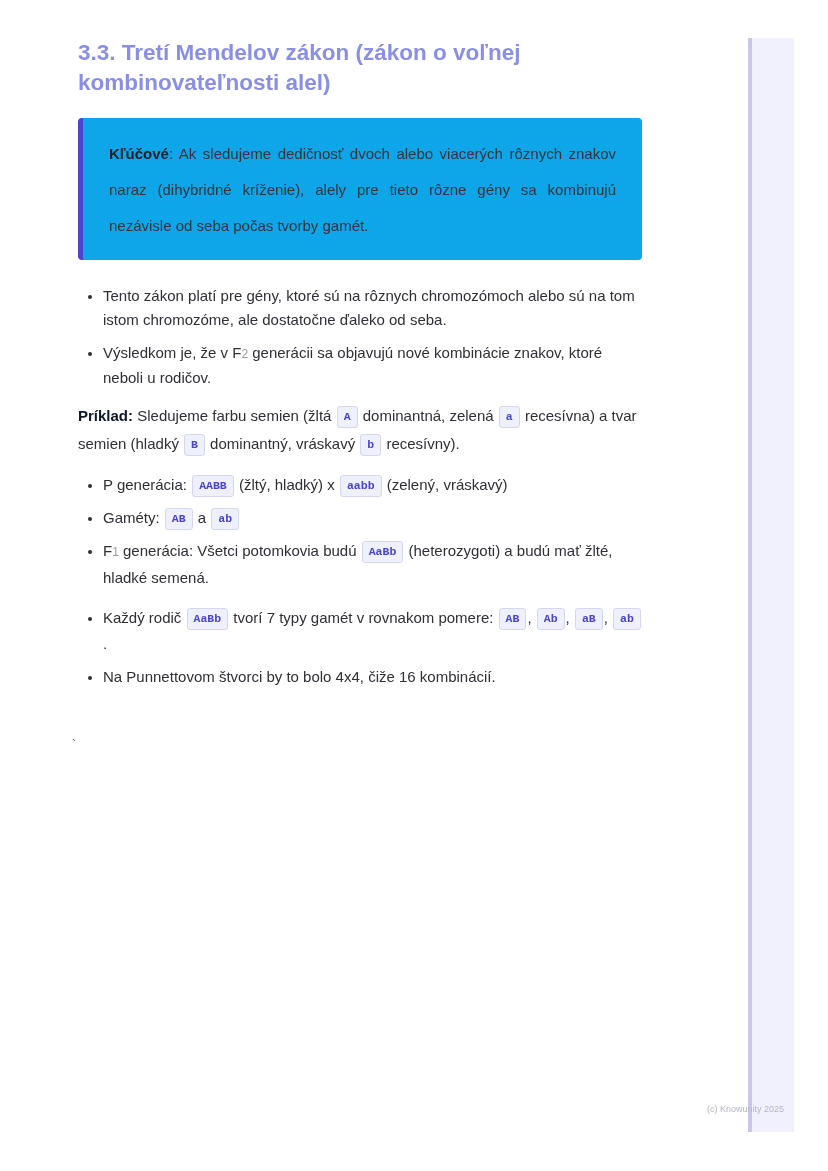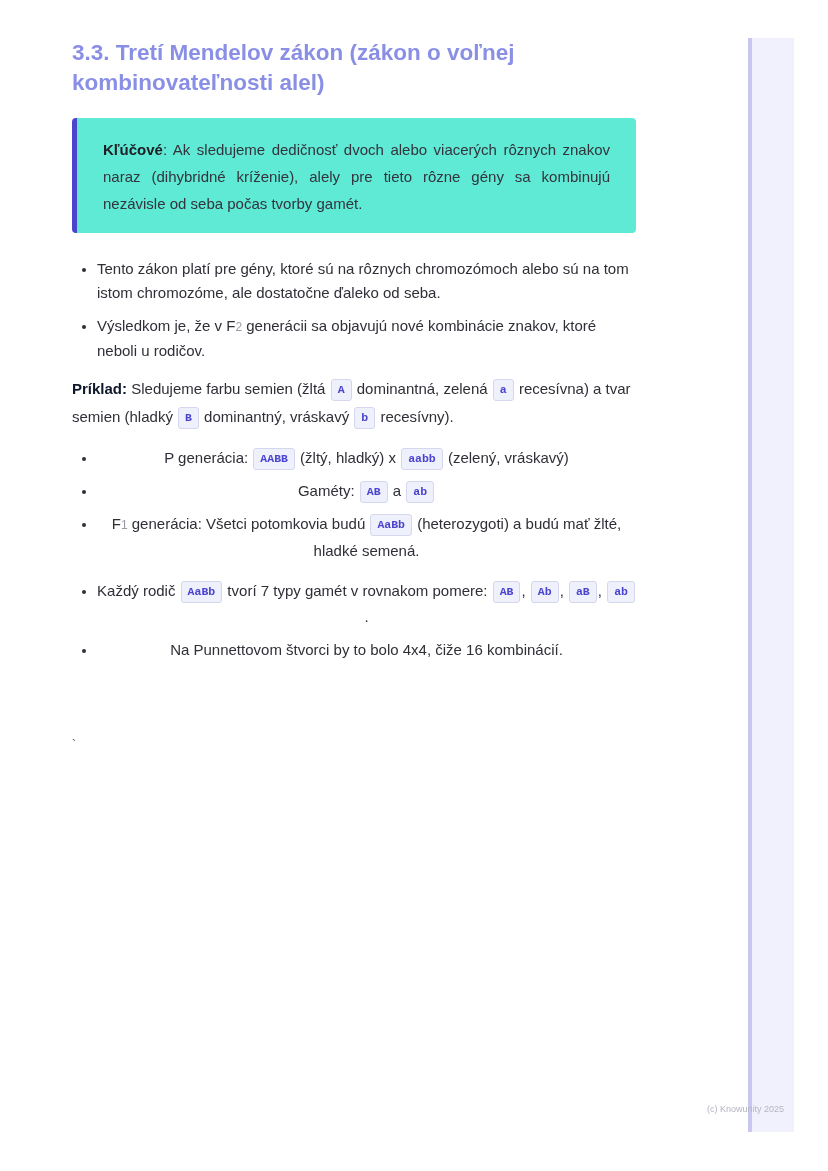--- a/index.html
+++ b/index.html
@@ -2,39 +2,39 @@
 <html><head>
   <meta charset="utf-8">
   <style>
     html, body { margin: 0; padding: 0; }
     body {
       width: 828px; height: 1171px; position: relative; overflow: hidden;
       background: #ffffff;
       font-family: "Liberation Sans", "DejaVu Sans", sans-serif;
       color: #2b2b33;
     }
-    .page { position: absolute; left: 72px; top: 38px; width: 564px; }
+    .page { position: absolute; left: 78px; top: 38px; width: 564px; }
     h2.title {
       margin: 0; font-size: 22.5px; line-height: 30px; font-weight: bold;
       color: #8a8fe6;
     }
     .callout {
-      margin-top: 20px; background: #5eead4; border-left: 5px solid #4a44cf;
+      margin-top: 20px; background: #0ea5e9; border-left: 5px solid #4a44cf;
       border-radius: 4px; padding: 18px 26px 16px 26px;
-      font-size: 15px; line-height: 27px; text-align: justify; color: #33333d;
+      font-size: 15px; line-height: 36px; text-align: justify; color: #33333d;
     }
     .callout b { color: #1e1e26; }
     ul { margin: 0; padding-left: 25px; }
     ul li { font-size: 15px; line-height: 24px; margin-bottom: 9px; color: #2f2f38; }
     ul li::marker { font-size: 13px; }
     ul.first { margin-top: 24px; }
     p.par { margin: 12px 0 0 0; font-size: 15px; line-height: 28px; color: #2f2f38; }
     p.par b { color: #0f172a; }
     ul.second { margin-top: 14px; }
-    ul.second li { line-height: 26px; margin-bottom: 7px; text-align: center; }
+    ul.second li { line-height: 26px; margin-bottom: 7px; }
     .code {
       display: inline-block; font-family: "Liberation Mono", "DejaVu Sans Mono", monospace;
       font-weight: bold; font-size: 11.5px; color: #4a44cf; background: #eef0fb;
       border: 1px solid #d5d7ee; border-radius: 3px; padding: 0 6px; line-height: 20px;
       vertical-align: middle; margin: 0 1px;
     }
     .sub { color: #9a9aa6; font-size: 12px; }
     .tick { position: absolute; left: 72px; top: 738px; font-size: 12px; color: #555; }
     .sidebar {
       position: absolute; left: 748px; top: 38px; width: 42px; height: 1094px;

